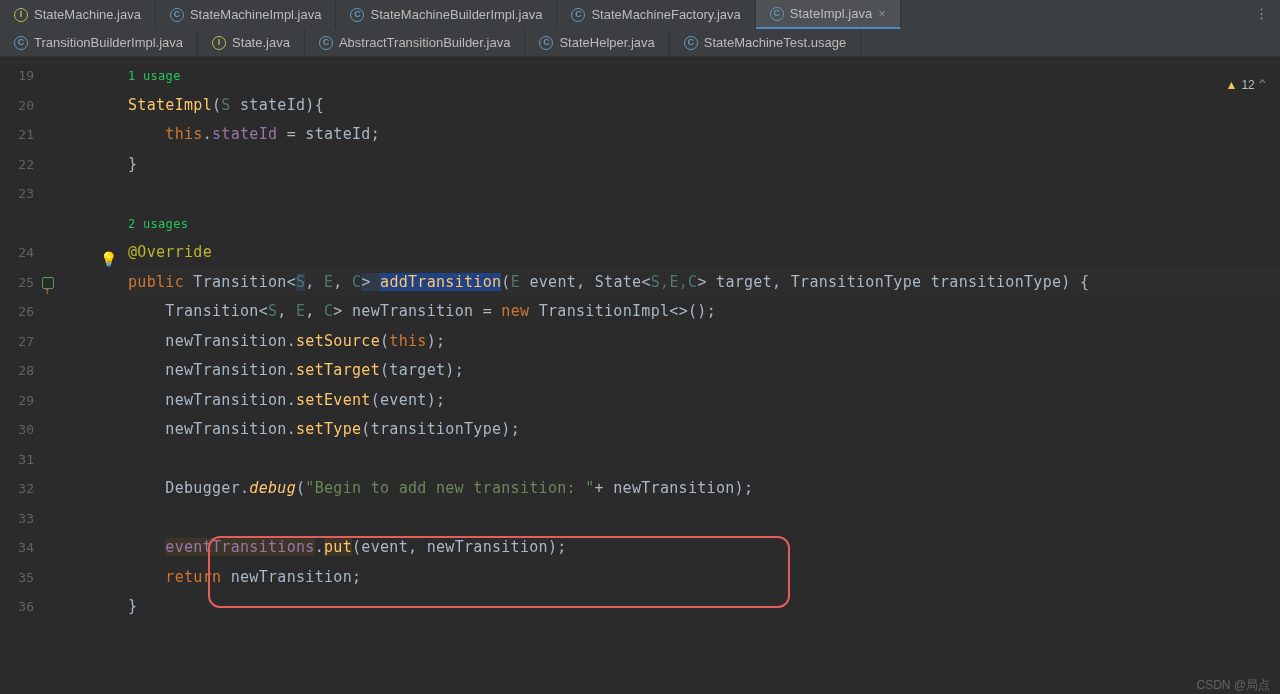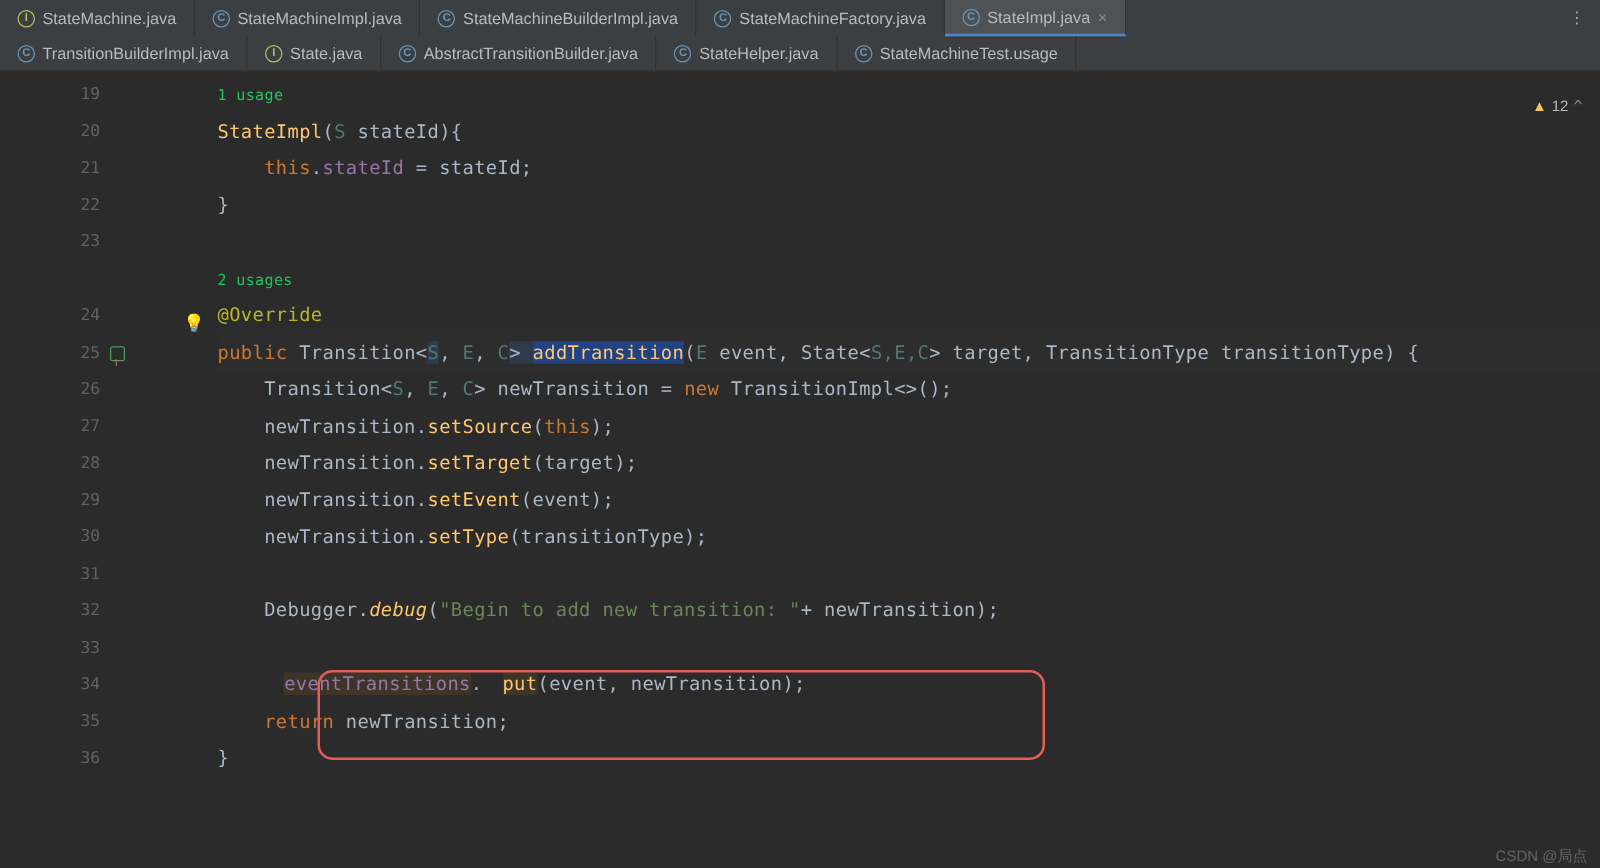--- a/index.html
+++ b/index.html
@@ -24,21 +24,21 @@
   }
   .tab.selected { background: #4e5254; border-bottom: 2px solid #4a88c7; }
   .tab-icon {
     width: 14px; height: 14px; border-radius: 50%; border: 1.5px solid #6897bb;
     display: inline-flex; align-items: center; justify-content: center;
     font-size: 9px; color: #6897bb; font-weight: bold; line-height: 1;
   }
   .tab-icon.interface { border-color: #b9bc5c; color: #b9bc5c; }
   .tab-close { font-size: 13px; color: #8a8a8a; }
   .tab-more { margin-left: auto; padding: 6px 12px; color: #a7a7a7; font-size: 13px; cursor: pointer; }
-  .editor { display: flex; height: calc(100% - 72px); position: relative; padding-left: 46px; }
+  .editor { display: flex; height: calc(100% - 72px); position: relative; }
   .gutter {
     width: 54px; padding-top: 4px; text-align: right; user-select: none;
     color: #606366; font-size: 13px; position: relative;
   }
   .gutter-line { height: 29.5px; line-height: 29.5px; padding-right: 20px; position: relative; }
   .gutter-line .ln { display: inline-block; }
   .bulb { color: #f0c649; font-size: 14px; position: absolute; right: -64px; top:7px; }
   .override-icon {
     width: 12px; height: 12px; display: inline-block;
     border: 1px solid #499c54; border-radius: 2px;
@@ -53,21 +53,21 @@
   .type { color: #a9b7c6; }
   .gen { color: #507874; }
   .field { color: #9876aa; }
   .str { color: #6a8759; }
   .method { color: #ffc66d; }
   .static { font-style: italic; }
   .param { color: #a9b7c6; }
   .highlight-box { background: #214283; }
   .sel-bg { background: rgba(51,80,117,0.4); }
   .line-current { background: rgba(50,50,50,0.4); }
-  .hl-field { background: #3d3528; margin-left: 16px; }
+  .hl-field { background: #3d3528; }
   .red-box {
     position: absolute; border: 2px solid #e35d5b; border-radius: 12px;
     left: 154px; top: 479px; width: 582px; height: 72px; pointer-events: none;
   }
   .warnings {
     position: absolute; top: 78px; right: 14px;
     display: flex; align-items: center; gap: 4px; color: #bbbbbb;
     font-family: -apple-system, sans-serif; font-size: 12px;
   }
   .warn-icon { color: #f2c55c; }

